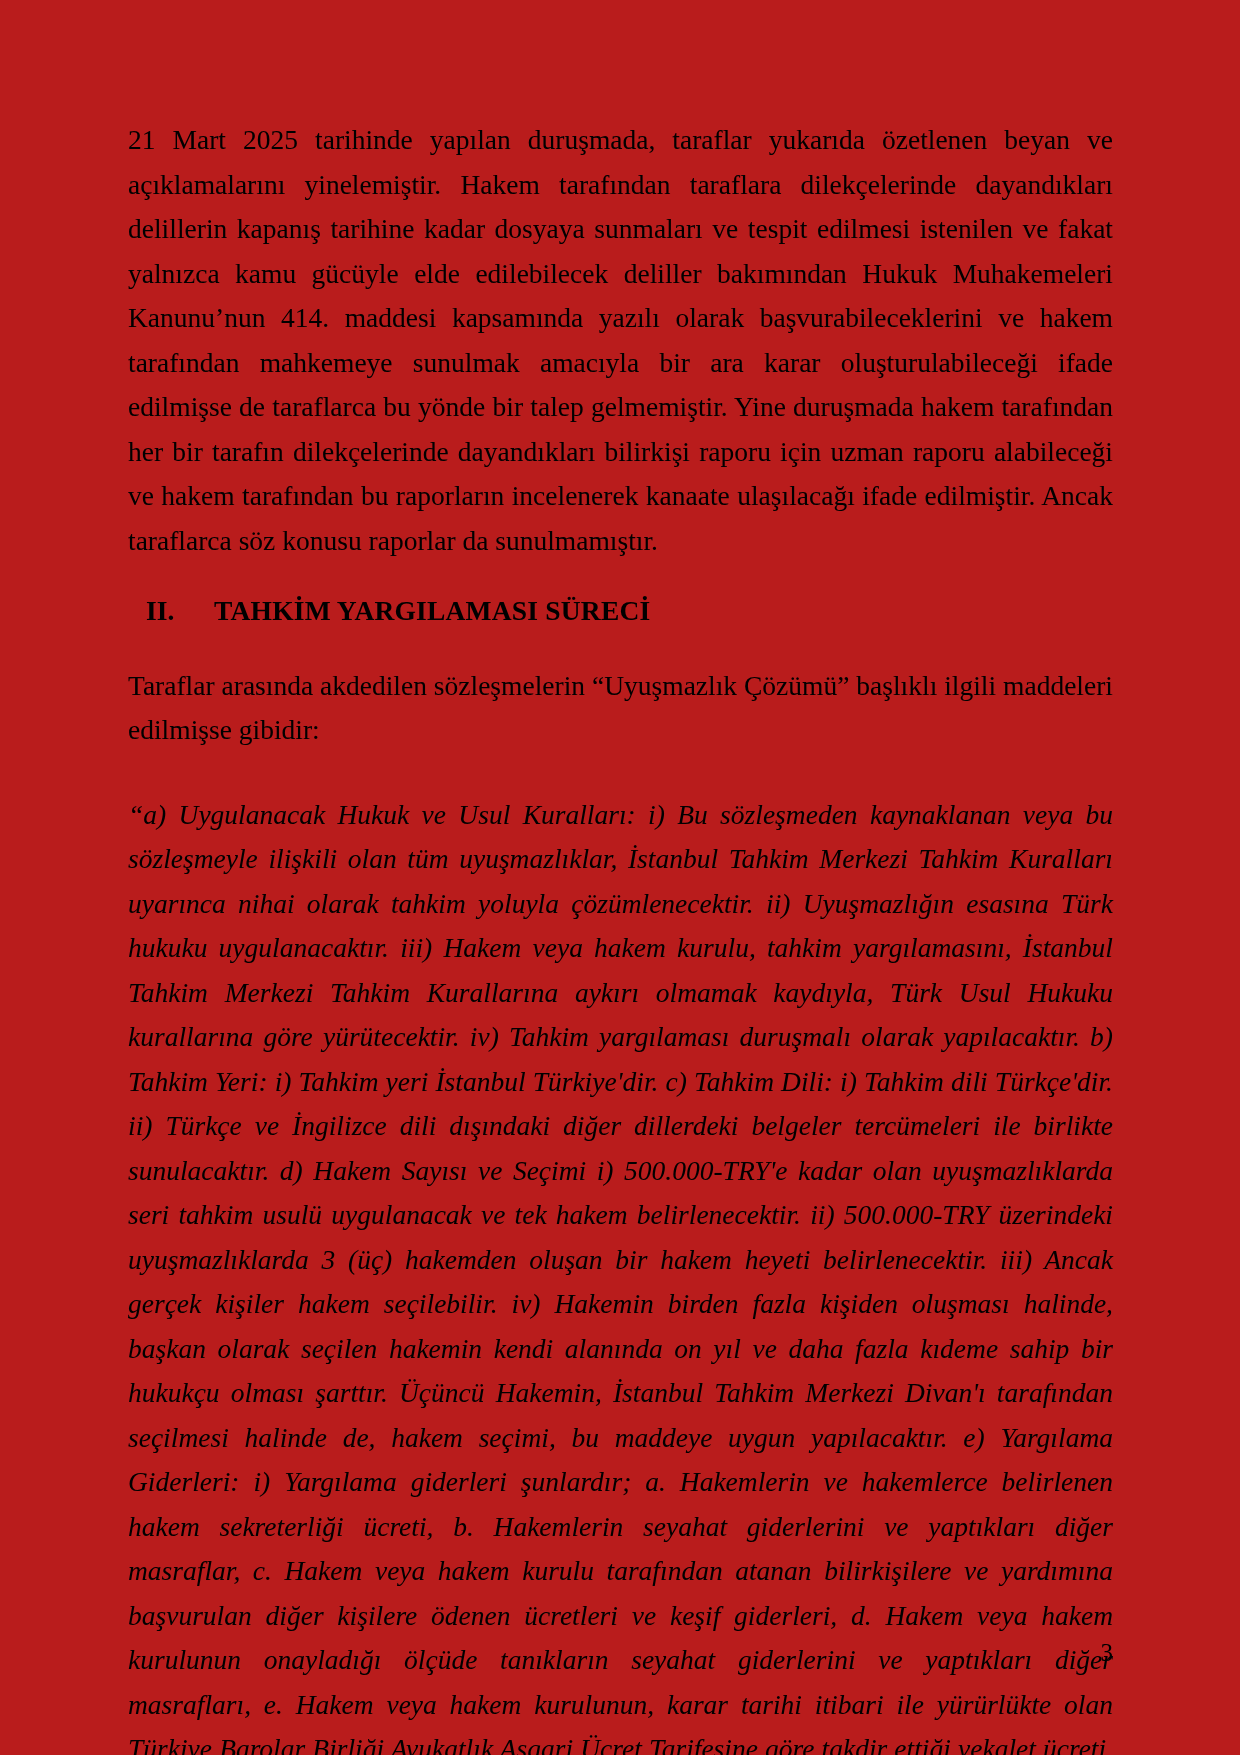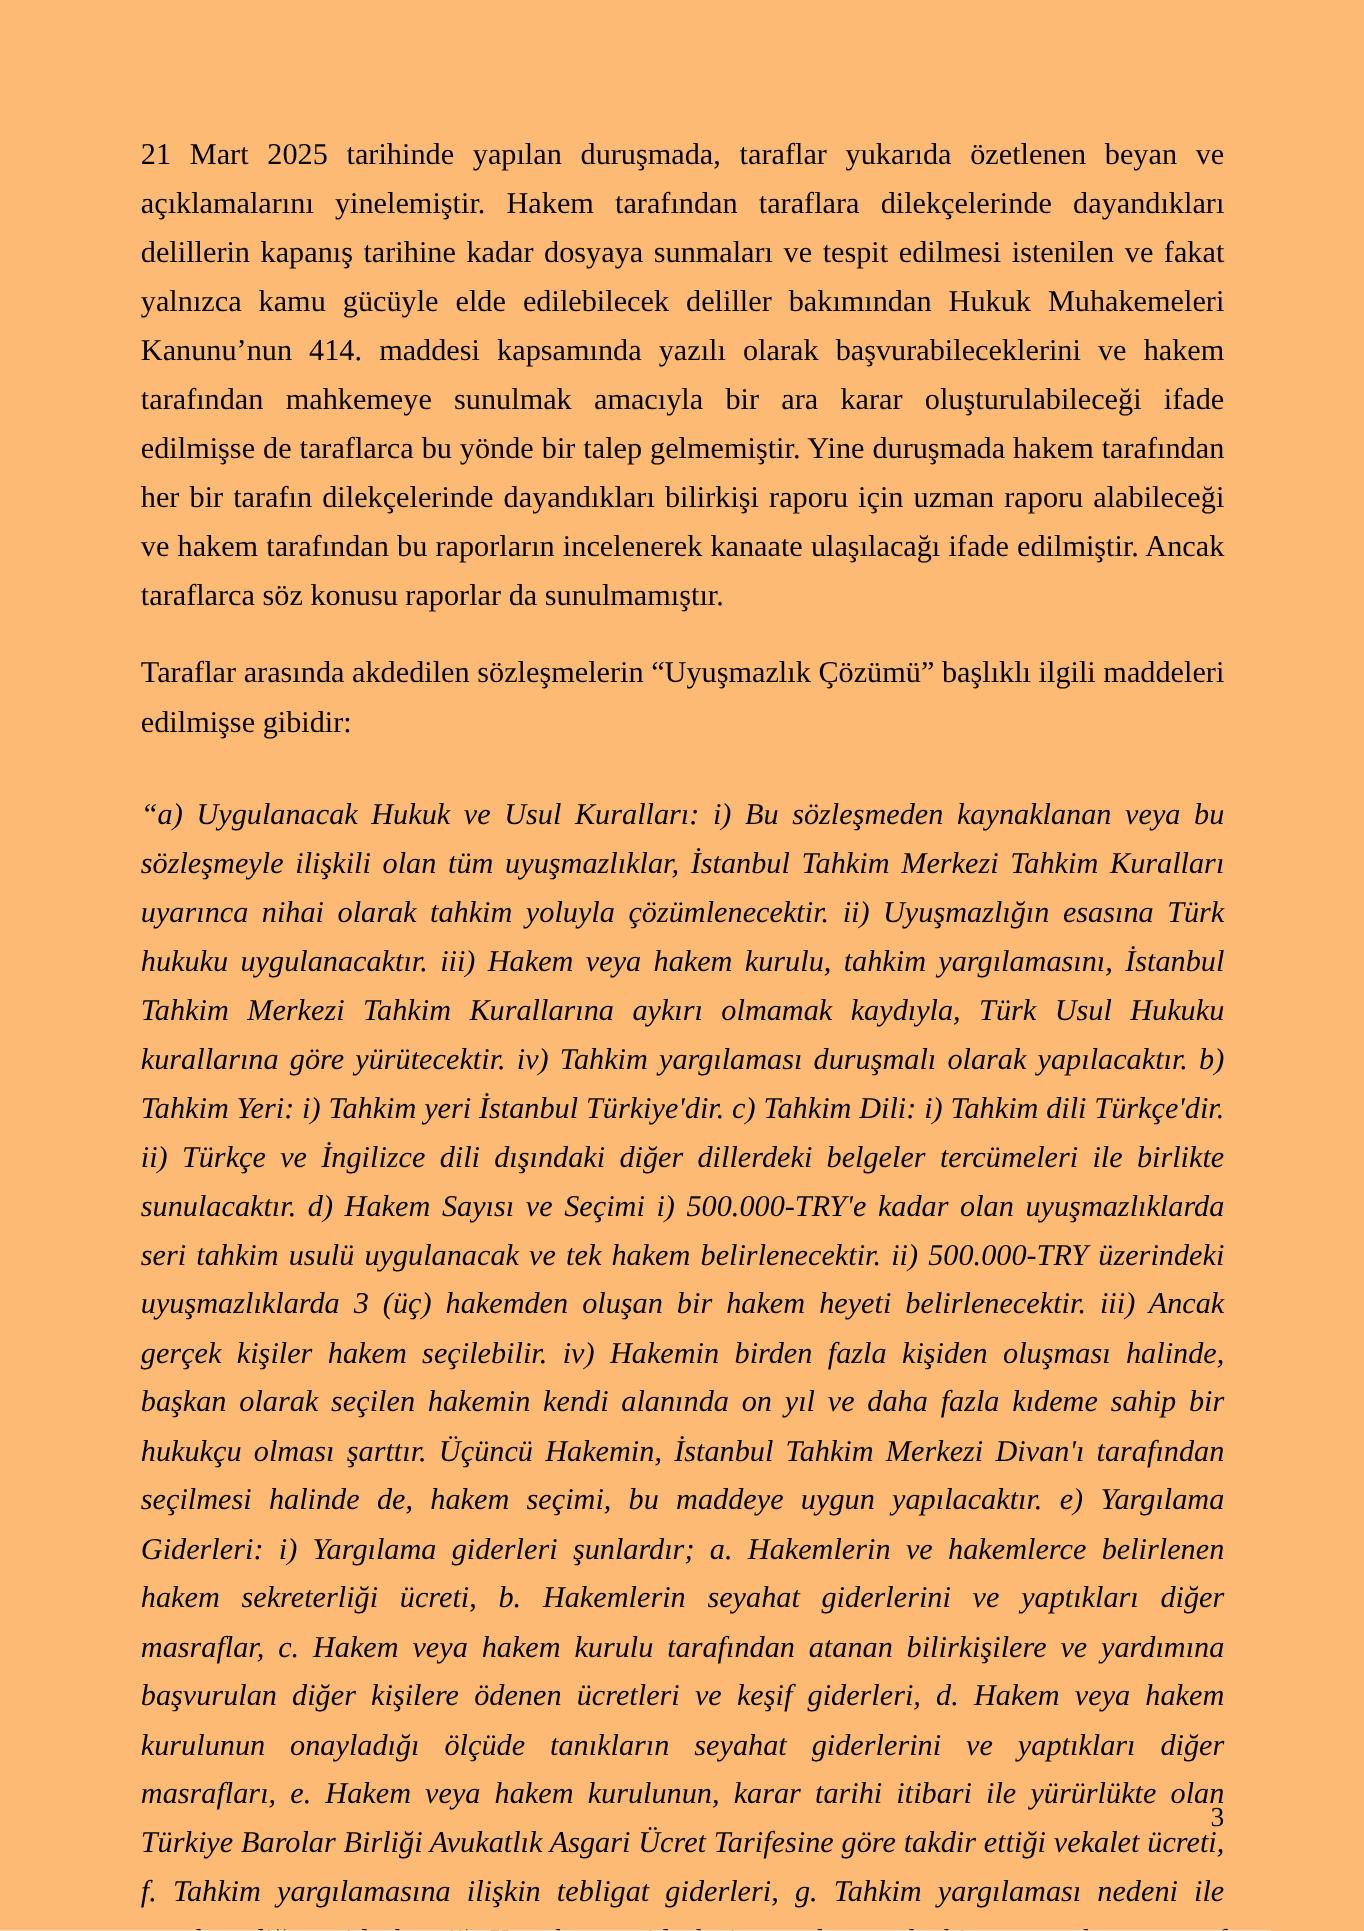--- a/index.html
+++ b/index.html
@@ -8,21 +8,21 @@
     background: #ffffff;
   }
   body {
     font-family: "Liberation Serif", "DejaVu Serif", serif;
     color: #000000;
   }
   .page {
     position: relative;
     width: 1240px;
     height: 1755px;
-    background: #fdba74;
+    background: #b91c1c;
     box-sizing: border-box;
     overflow: hidden;
   }
   .content {
     position: absolute;
     left: 128px;
     top: 118px;
     width: 985px;
   }
   p {
@@ -68,20 +68,24 @@
   }
 </style>
 </head>
 <body>
 
 <div class="page">
   <div class="content">
 
     <p class="body-para">21 Mart 2025 tarihinde yapılan duruşmada, taraflar yukarıda özetlenen beyan ve açıklamalarını yinelemiştir. Hakem tarafından taraflara dilekçelerinde dayandıkları delillerin kapanış tarihine kadar dosyaya sunmaları ve tespit edilmesi istenilen ve fakat yalnızca kamu gücüyle elde edilebilecek deliller bakımından Hukuk Muhakemeleri Kanunu’nun 414. maddesi kapsamında yazılı olarak başvurabileceklerini ve hakem tarafından mahkemeye sunulmak amacıyla bir ara karar oluşturulabileceği ifade edilmişse de taraflarca bu yönde bir talep gelmemiştir. Yine duruşmada hakem tarafından her bir tarafın dilekçelerinde dayandıkları bilirkişi raporu için uzman raporu alabileceği ve hakem tarafından bu raporların incelenerek kanaate ulaşılacağı ifade edilmiştir. Ancak taraflarca söz konusu raporlar da sunulmamıştır.</p>
 
+    <div class="section-heading">
+      <span class="numeral">II.</span>
+      <span class="heading-text">TAHKİM YARGILAMASI SÜRECİ</span>
+    </div>
 
     <p class="body-para">Taraflar arasında akdedilen sözleşmelerin “Uyuşmazlık Çözümü” başlıklı ilgili maddeleri edilmişse gibidir:</p>
 
     <div class="spacer-sm"></div>
 
     <p class="quote-para">“a) Uygulanacak Hukuk ve Usul Kuralları: i) Bu sözleşmeden kaynaklanan veya bu sözleşmeyle ilişkili olan tüm uyuşmazlıklar, İstanbul Tahkim Merkezi Tahkim Kuralları uyarınca nihai olarak tahkim yoluyla çözümlenecektir. ii) Uyuşmazlığın esasına Türk hukuku uygulanacaktır. iii) Hakem veya hakem kurulu, tahkim yargılamasını, İstanbul Tahkim Merkezi Tahkim Kurallarına aykırı olmamak kaydıyla, Türk Usul Hukuku kurallarına göre yürütecektir. iv) Tahkim yargılaması duruşmalı olarak yapılacaktır. b) Tahkim Yeri: i) Tahkim yeri İstanbul Türkiye'dir. c) Tahkim Dili: i) Tahkim dili Türkçe'dir. ii) Türkçe ve İngilizce dili dışındaki diğer dillerdeki belgeler tercümeleri ile birlikte sunulacaktır. d) Hakem Sayısı ve Seçimi i) 500.000-TRY'e kadar olan uyuşmazlıklarda seri tahkim usulü uygulanacak ve tek hakem belirlenecektir. ii) 500.000-TRY üzerindeki uyuşmazlıklarda 3 (üç) hakemden oluşan bir hakem heyeti belirlenecektir. iii) Ancak gerçek kişiler hakem seçilebilir. iv) Hakemin birden fazla kişiden oluşması halinde, başkan olarak seçilen hakemin kendi alanında on yıl ve daha fazla kıdeme sahip bir hukukçu olması şarttır. Üçüncü Hakemin, İstanbul Tahkim Merkezi Divan'ı tarafından seçilmesi halinde de, hakem seçimi, bu maddeye uygun yapılacaktır. e) Yargılama Giderleri: i) Yargılama giderleri şunlardır; a. Hakemlerin ve hakemlerce belirlenen hakem sekreterliği ücreti, b. Hakemlerin seyahat giderlerini ve yaptıkları diğer masraflar, c. Hakem veya hakem kurulu tarafından atanan bilirkişilere ve yardımına başvurulan diğer kişilere ödenen ücretleri ve keşif giderleri, d. Hakem veya hakem kurulunun onayladığı ölçüde tanıkların seyahat giderlerini ve yaptıkları diğer masrafları, e. Hakem veya hakem kurulunun, karar tarihi itibari ile yürürlükte olan Türkiye Barolar Birliği Avukatlık Asgari Ücret Tarifesine göre takdir ettiği vekalet ücreti, f. Tahkim yargılamasına ilişkin tebligat giderleri, g. Tahkim yargılaması nedeni ile yapılan diğer giderler. ii) Yargılama giderleri yargılama aleyhine sonuçlanan taraf karşılayacaktır. Kısmi kabul, kısmi ret durumunda yargılama giderleri haklılık durumuna göre taraflar arasında paylaştırılacaktır.”</p>
 
   </div>
 
   <div class="page-number">3</div>

